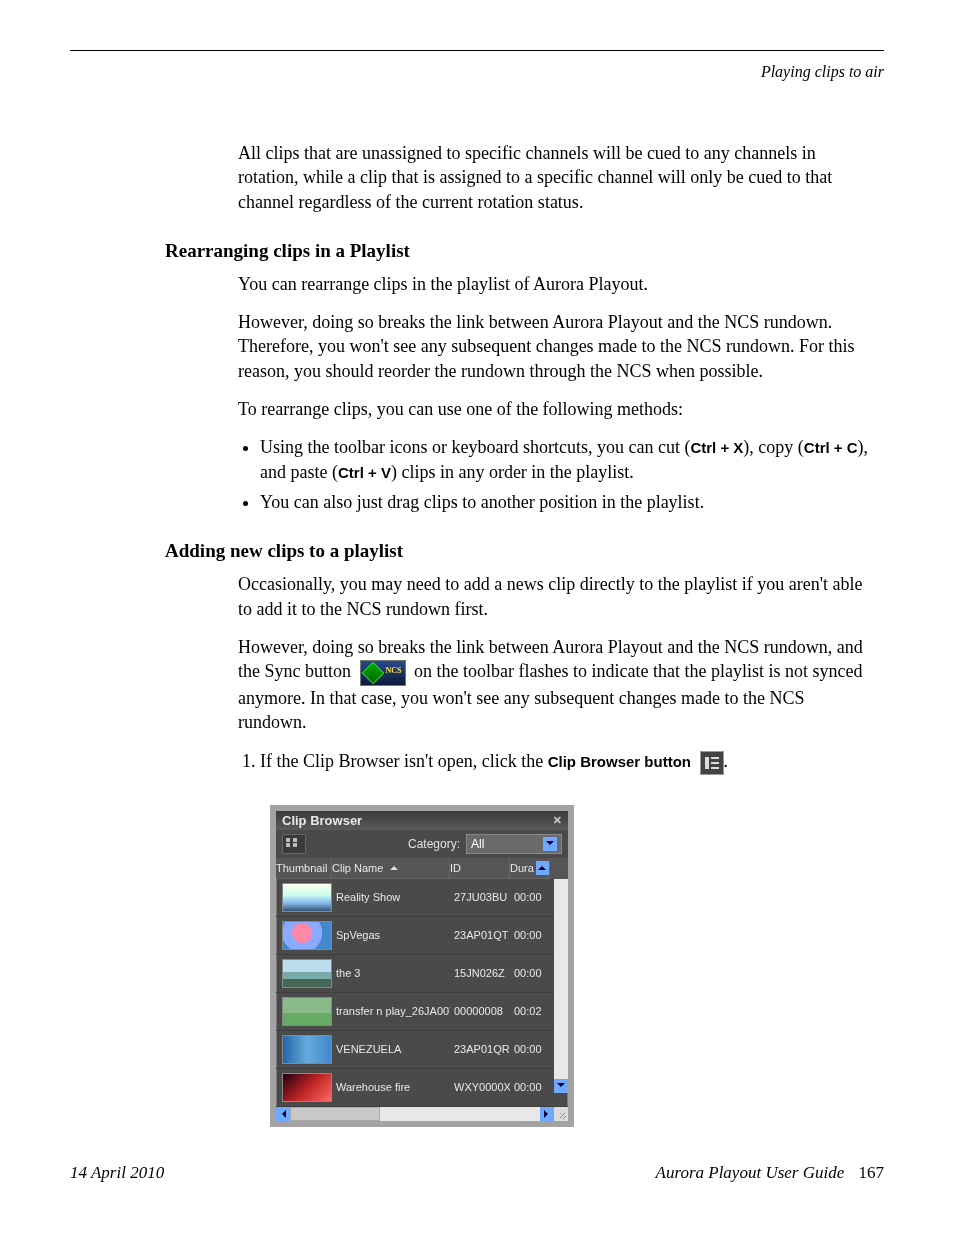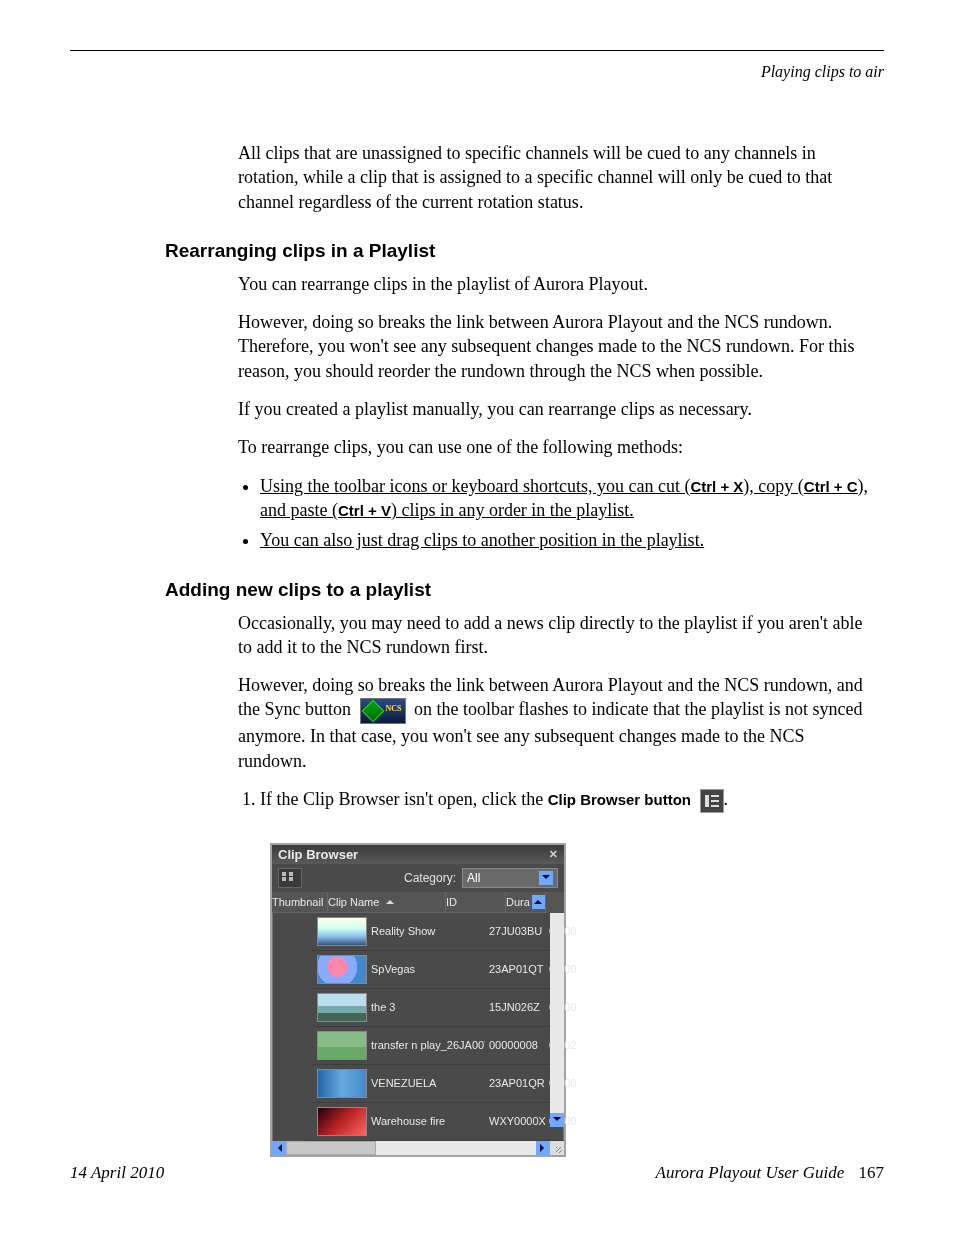--- a/index.html
+++ b/index.html
@@ -29,29 +29,28 @@
   .body-indent {
     margin-left: 168px;
     margin-right: 10px;
     font-size: 18px;
     line-height: 1.35;
   }
   .para {
     margin: 0 0 14px 0;
   }
   h2.section {
-    font-family: Liberation Sans, sans-serif;
+    font-family: Liberation Serif, serif;
     font-weight: bold;
     font-size: 19px;
     margin: 26px 0 10px 95px;
   }
   ul.bullets {
     margin: 12px 0 14px 0;
     padding-left: 22px;
-    text-decoration: underline;
   }
   ul.bullets li {
     margin-bottom: 6px;
   }
   .bold-sans { font-family: Arial, Helvetica, sans-serif; font-weight: bold; font-size: 15px; }
   .sync-btn {
     display: inline-block; vertical-align: middle;
     width: 44px; height: 24px; background: linear-gradient(#2a4a8a,#0a1a3a);
     border: 1px solid #777; position: relative; margin: 0 4px;
   }
@@ -79,21 +78,21 @@
   .ol-step ol { padding-left: 22px; margin:0 0 14px 0; }
 
   
   .cb {
     width: 292px;
     margin-left: 200px;
     margin-top: 30px;
     font-family: Tahoma, Arial, sans-serif;
     color: #e8e8e8;
     background: #4a4a4a;
-    border: 2px solid #a3a3a3;
+    border: 6px solid #a3a3a3;
     box-shadow: 0 0 0 1px #777 inset;
   }
   .cb-title {
     display:flex; justify-content:space-between; align-items:center;
     background: linear-gradient(#3a3a3a,#5a5a5a);
     padding: 2px 6px; font-weight:bold; font-size:13px;
   }
   .cb-close { font-size:11px; color:#ccc; cursor:default; }
   .cb-tool {
     display:flex; align-items:center; gap:6px; padding:4px 6px;
@@ -134,21 +133,21 @@
   .thumb.t3{background:linear-gradient(#bde 0 45%, #7aa 46% 70%, #465 71% 100%);} 
   .thumb.t4{background:linear-gradient(#8b8 0 55%, #6a6 56% 100%);} 
   .thumb.t5{background:linear-gradient(90deg,#26a,#6ad 50%,#48c);} 
   .thumb.t6{background:linear-gradient(135deg,#201,#b22 50%,#f66);} 
   .cb-scroll-v {
     position:absolute; right:0; top:0; bottom:14px; width:14px; background:#e8e8e8;
     display:flex; flex-direction:column; justify-content:flex-end;
   }
   .cb-scroll-v .sbtn { width:14px; height:14px; background:#6fa8ff; display:flex; align-items:center; justify-content:center; }
   .cb-scroll-v .sbtn::after { content:""; border:4px solid transparent; border-top-color:#003; margin-top:3px; }
-  .cb-bodywrap { position:relative;margin-left:39px; }
+  .cb-bodywrap { position:relative; }
   .cb-hscroll {
     display:flex; align-items:center; height:14px; background:#e8e8e8;
   }
   .cb-hscroll .hbtn { width:14px; height:14px; background:#6fa8ff; display:flex; align-items:center; justify-content:center; }
   .cb-hscroll .hbtn.l::after { content:""; border:4px solid transparent; border-right-color:#003; margin-right:2px; }
   .cb-hscroll .hbtn.r::after { content:""; border:4px solid transparent; border-left-color:#003; margin-left:2px; }
   .cb-hscroll .htrack { flex:1; background:#e8e8e8; position:relative; height:14px; }
   .cb-hscroll .hthumb { position:absolute; left:0; top:0; width:90px; height:14px; background:#c8c8c8; border:1px solid #aaa; box-sizing:border-box; }
   .cb-hscroll .grip { width:14px; height:14px; background:#ddd; position:relative; }
   .cb-hscroll .grip::after{content:"";position:absolute;right:2px;bottom:2px;width:6px;height:6px;background:repeating-linear-gradient(135deg,#888 0 1px,transparent 1px 3px);}
@@ -168,21 +167,20 @@
   <div class="header-right">Playing clips to air</div>
 
   <div class="body-indent">
     <p class="para">All clips that are unassigned to specific channels will be cued to any channels in rotation, while a clip that is assigned to a specific channel will only be cued to that channel regardless of the current rotation status.</p>
   </div>
 
   <h2 class="section">Rearranging clips in a Playlist</h2>
   <div class="body-indent">
     <p class="para">You can rearrange clips in the playlist of Aurora Playout.</p>
     <p class="para">However, doing so breaks the link between Aurora Playout and the NCS rundown. Therefore, you won't see any subsequent changes made to the NCS rundown. For this reason, you should reorder the rundown through the NCS when possible.</p>
-    <p class="para">If you created a playlist manually, you can rearrange clips as necessary.</p>
     <p class="para">To rearrange clips, you can use one of the following methods:</p>
     <ul class="bullets">
       <li>
         <span>Using the toolbar icons or keyboard shortcuts, you can cut (</span><span class="bold-sans">Ctrl + X</span><span>), copy (</span><span class="bold-sans">Ctrl + C</span><span>), and paste (</span><span class="bold-sans">Ctrl + V</span><span>) clips in any order in the playlist.</span>
       </li>
       <li>You can also just drag clips to another position in the playlist.</li>
     </ul>
   </div>
 
   <h2 class="section">Adding new clips to a playlist</h2>

